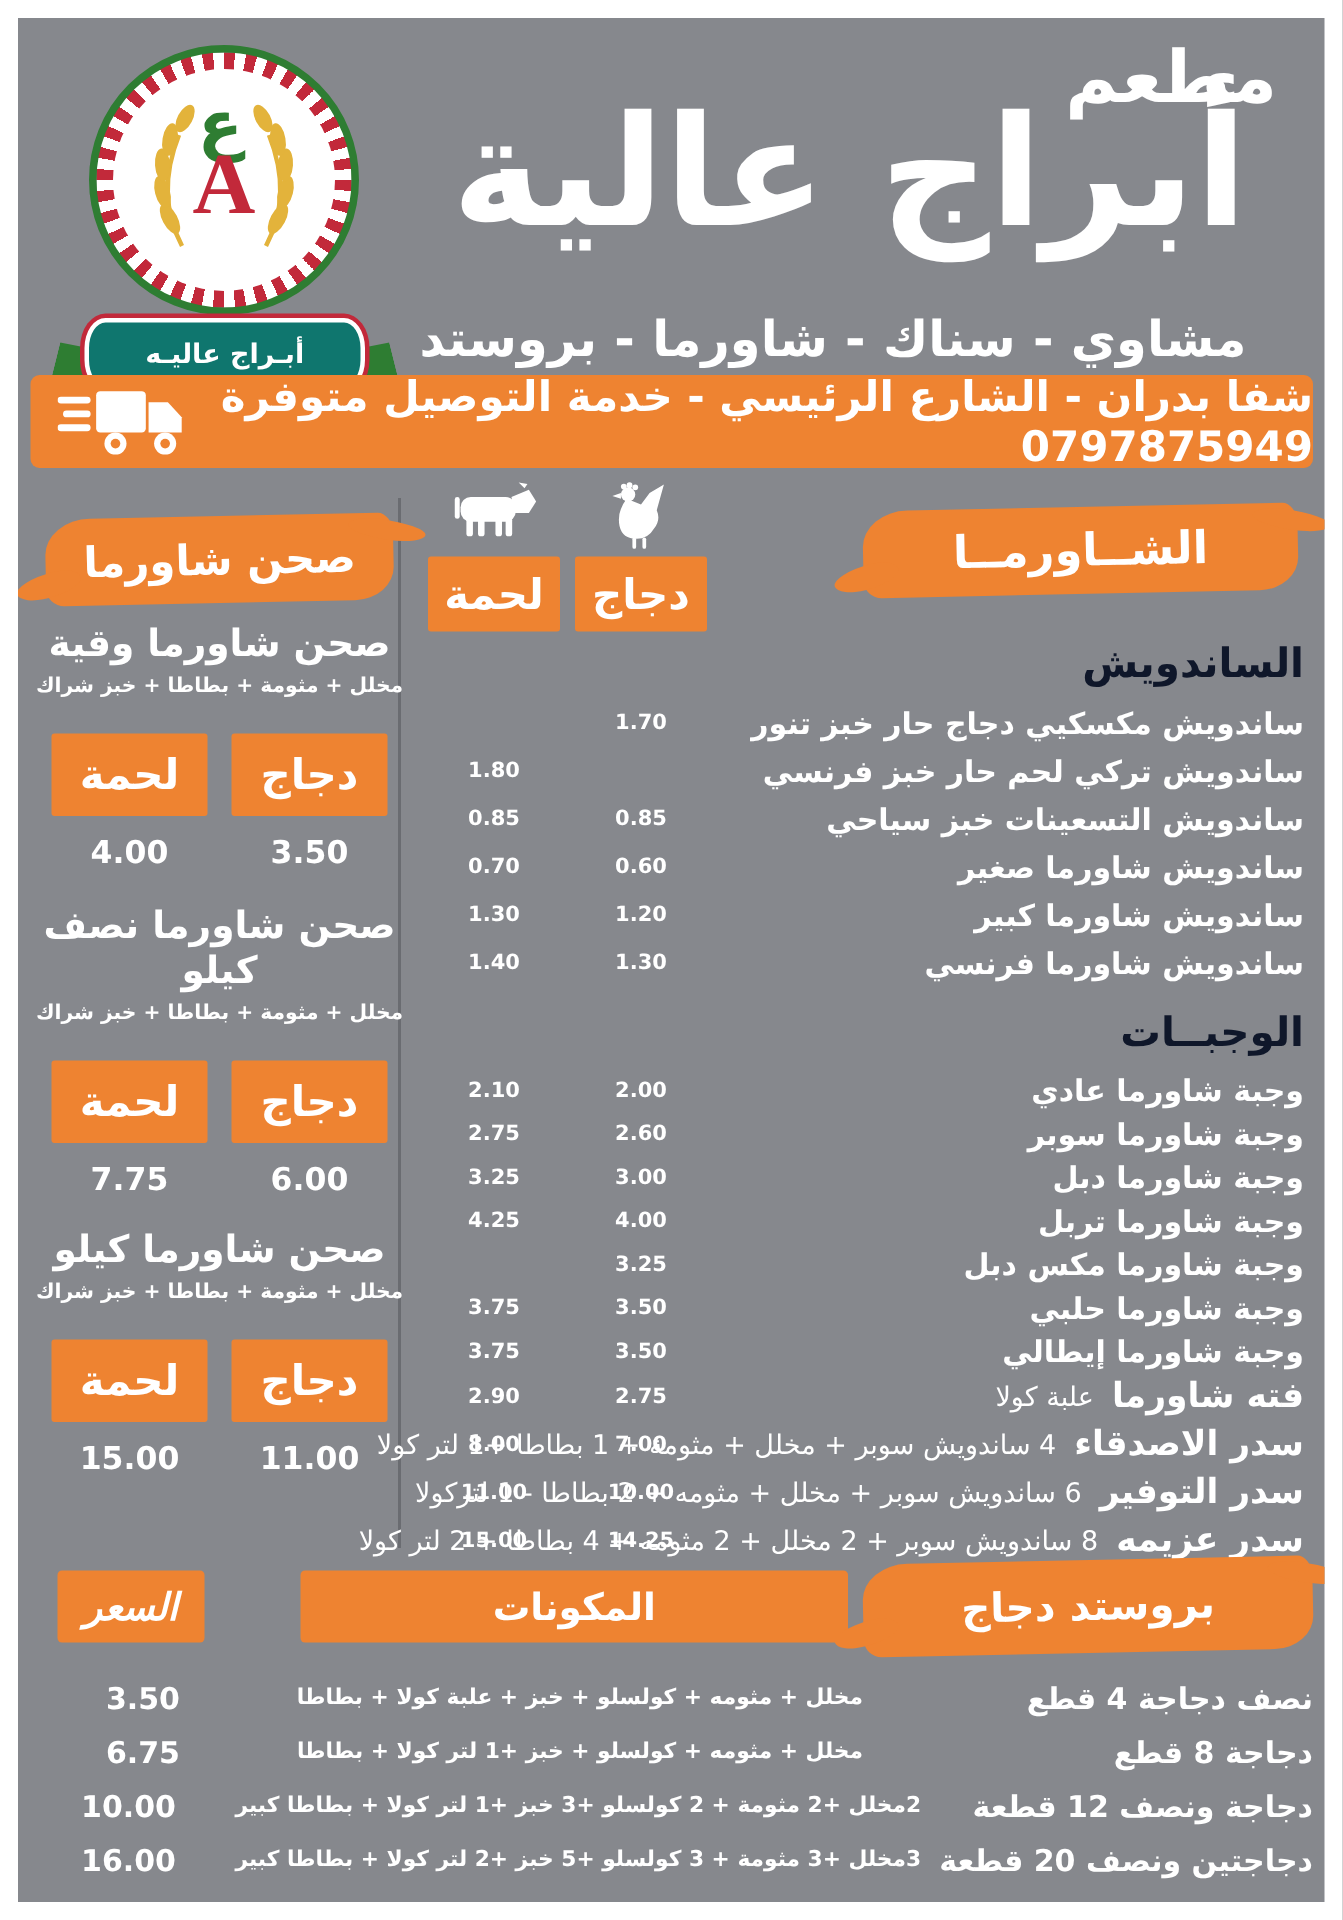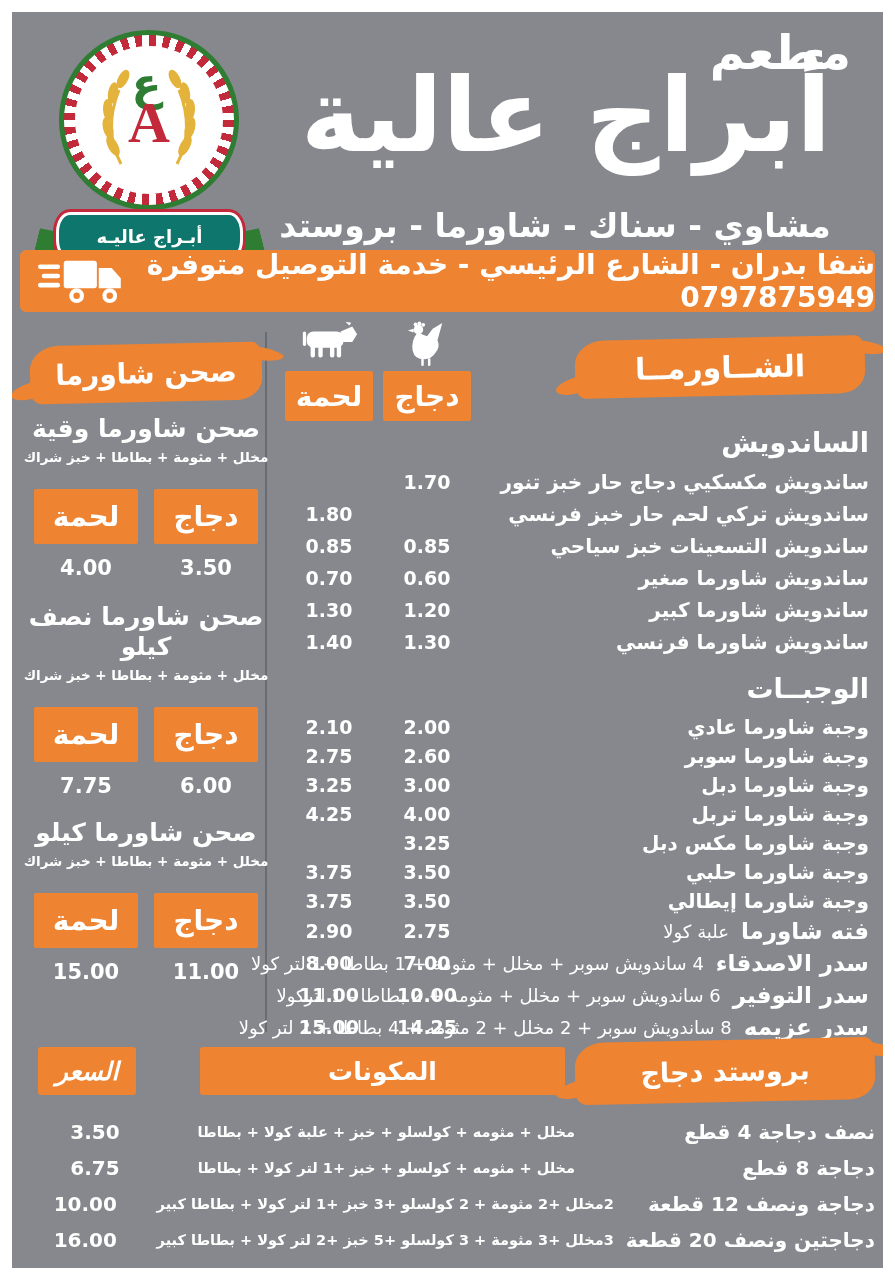--- a/index.html
+++ b/index.html
@@ -43,30 +43,30 @@
 
   
   .menu-table{position:absolute;top:312px;right:14px;left:273px;}
   .table-head{position:relative;height:100px;}
   .shawarma-brush{position:absolute;right:4px;top:14px;width:290px;height:58px;font-size:30px;}
   .head-cols{position:absolute;left:0;top:-4px;display:flex;gap:10px;}
   .head-col{width:88px;display:flex;flex-direction:column;align-items:center;gap:5px;}
   .head-col svg{height:46px;}
   .head-box{width:88px;height:50px;background:#EE8331;display:flex;align-items:center;justify-content:center;
     font-size:28px;font-weight:bold;border-radius:2px;}
-  .group-heading{text-align:right;color:#ffffff;font-size:27px;font-weight:bold;height:38px;line-height:38px;margin-bottom:4px;}
+  .group-heading{text-align:right;color:#0f172a;font-size:27px;font-weight:bold;height:38px;line-height:38px;margin-bottom:4px;}
   .menu-row{display:flex;align-items:center;gap:10px;}
   .menu-row.g0{height:32px;}
   .menu-row.g1{height:29px;}
   .menu-row.g2{height:32px;}
   .names{flex:1;display:flex;align-items:center;gap:12px;justify-content:flex-start;min-width:0;}
   .row-name{font-size:20px;font-weight:bold;white-space:nowrap;}
   .g2 .row-name{font-size:23px;}
   .row-desc{font-size:18px;font-weight:normal;white-space:nowrap;}
-  .cell{width:88px;text-align:center;font-size:19px;font-weight:bold;}
+  .cell{width:88px;text-align:center;font-size:14px;font-weight:bold;}
   .mt12{margin-top:12px;}
 
   
   .left-col{position:absolute;top:318px;left:8px;width:252px;text-align:center;}
   .plates-brush{width:232px;height:58px;margin:14px auto 0;font-size:28px;}
   .plate-name{font-size:25px;font-weight:bold;margin-top:12px;line-height:1.2;}
   .plate-sub{font-size:13.5px;font-weight:bold;margin-top:5px;}
   .plate-boxes{display:flex;justify-content:center;gap:16px;margin-top:24px;}
   .pbox{width:104px;height:55px;background:#EE8331;display:flex;align-items:center;justify-content:center;
     font-size:28px;font-weight:bold;border-radius:2px;}

